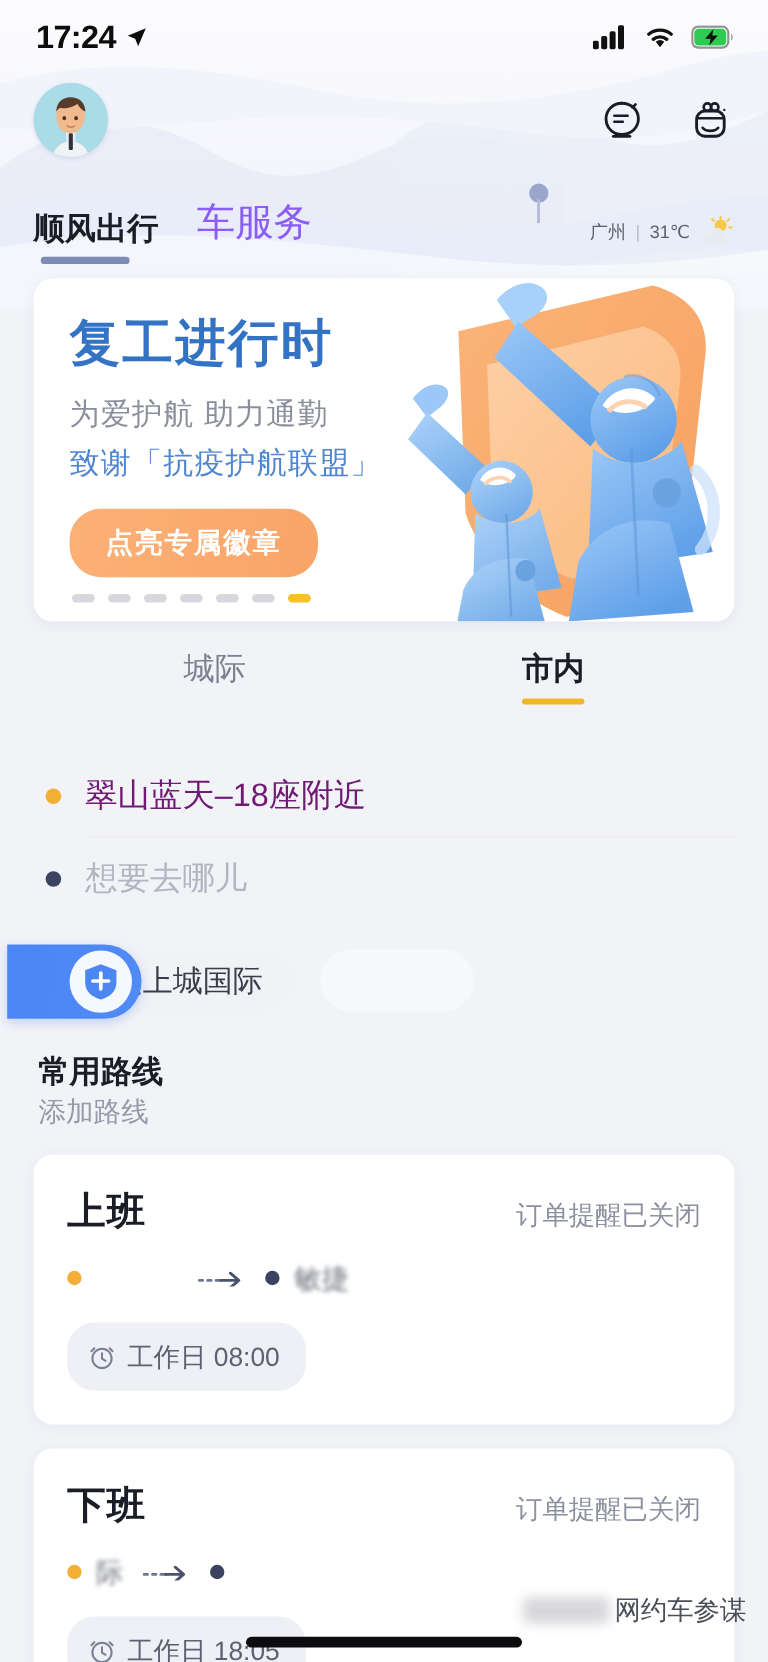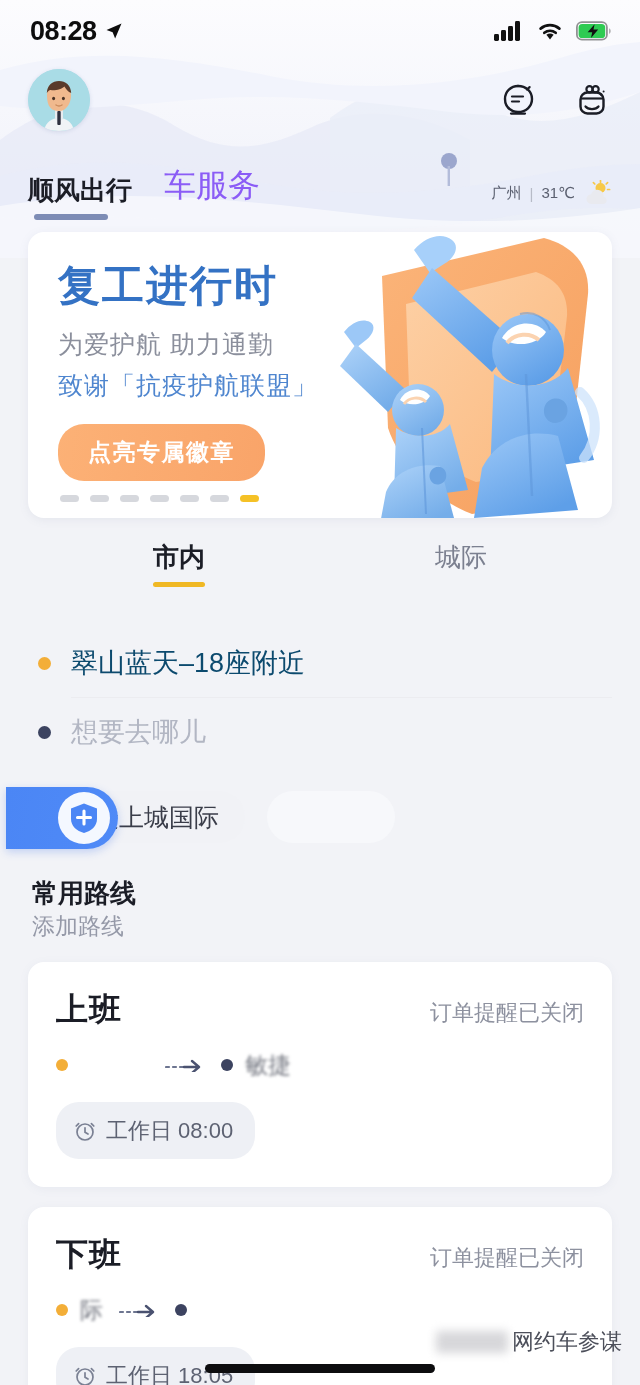--- a/index.html
+++ b/index.html
@@ -210,21 +210,21 @@
     display: flex;
     align-items: center;
     gap: 20px;
     height: 68px;
     padding-left: 10px;
     cursor: pointer;
   }
   .addr-dot { width: 13px; height: 13px; border-radius: 50%; flex-shrink: 0; }
   .addr-dot.origin { background: #f3ae38; }
   .addr-dot.dest { background: #3c4360; }
-  .addr-text { font-size: 27px; color: #0c4a6e; }
+  .addr-text { font-size: 27px; color: #701a75; }
   .addr-text.placeholder { color: #b2b6c3; }
   .addr-sep {
     height: 1px;
     background: #ececf0;
     margin-left: 43px;
   }
 
   
   .chiprow {
     position: relative;
@@ -392,21 +392,21 @@
     <path d="M0,70 C90,44 180,58 270,76 C370,96 470,84 560,58 C590,49 615,44 640,42 L640,92 C580,112 520,120 450,112 C360,101 280,92 190,100 C110,107 50,112 0,106 Z" fill="#f2f4fc"></path>
     <path d="M0,176 C90,152 170,164 260,182 C350,200 440,194 530,176 C570,168 608,164 640,164 L640,210 C600,206 560,208 510,216 C430,229 350,236 270,228 C190,220 90,212 0,218 Z" fill="#e9ecf8" opacity="0.9"></path>
     <path d="M0,206 C120,186 240,200 360,214 C460,226 550,222 640,208 L640,258 L0,258 Z" fill="#ffffff" opacity="0.55"></path>
     <circle cx="449" cy="161" r="8" fill="#9ba6cd"></circle>
     <rect x="447.6" y="166" width="2.4" height="20" fill="#b3bcda"></rect>
   </svg>
 </div>
 
 <div class="statusbar">
   <div class="sb-left">
-    <span class="sb-time">08:28</span>
+    <span class="sb-time">17:24</span>
     <svg class="sb-loc" viewBox="0 0 24 24">
       <path d="M22 2L2 10.5l8.2 3.3L13.5 22z" fill="#0d0d0d"></path>
     </svg>
   </div>
   <div class="sb-right">
     <svg width="30" height="22" viewBox="0 0 30 22">
       <rect x="0" y="14" width="5" height="7" rx="1.4" fill="#111"></rect>
       <rect x="7" y="10" width="5" height="11" rx="1.4" fill="#111"></rect>
       <rect x="14" y="6" width="5" height="15" rx="1.4" fill="#111"></rect>
       <rect x="21" y="1" width="5" height="20" rx="1.4" fill="#111"></rect>
@@ -547,22 +547,22 @@
       <span class="dot"></span>
       <span class="dot"></span>
       <span class="dot"></span>
       <span class="dot"></span>
       <span class="dot"></span>
       <span class="dot active"></span>
     </div>
   </div>
 
   <div class="segtabs">
+    <div class="segtab">城际</div>
     <div class="segtab active">市内</div>
-    <div class="segtab">城际</div>
   </div>
 
   <div class="addr-block">
     <div class="addr-row">
       <span class="addr-dot origin"></span>
       <span class="addr-text">翠山蓝天–18座附近</span>
     </div>
     <div class="addr-sep"></div>
     <div class="addr-row">
       <span class="addr-dot dest"></span>

